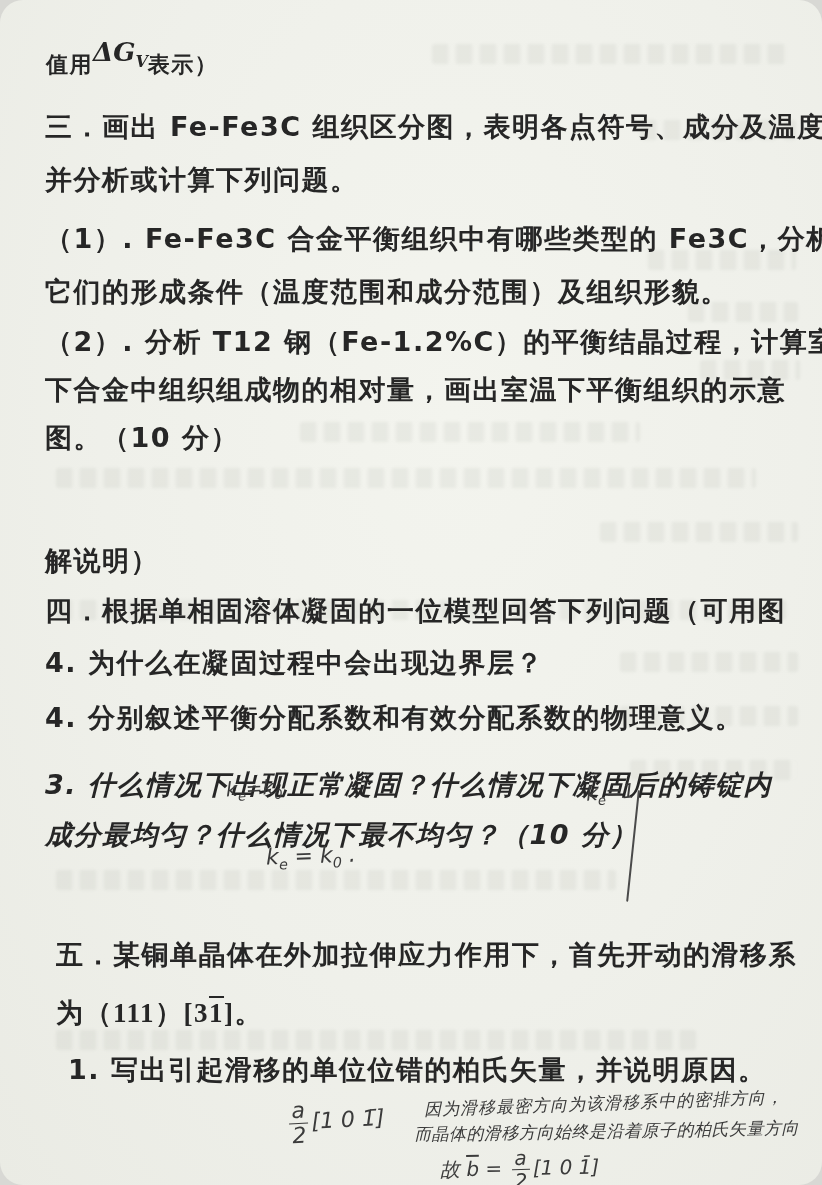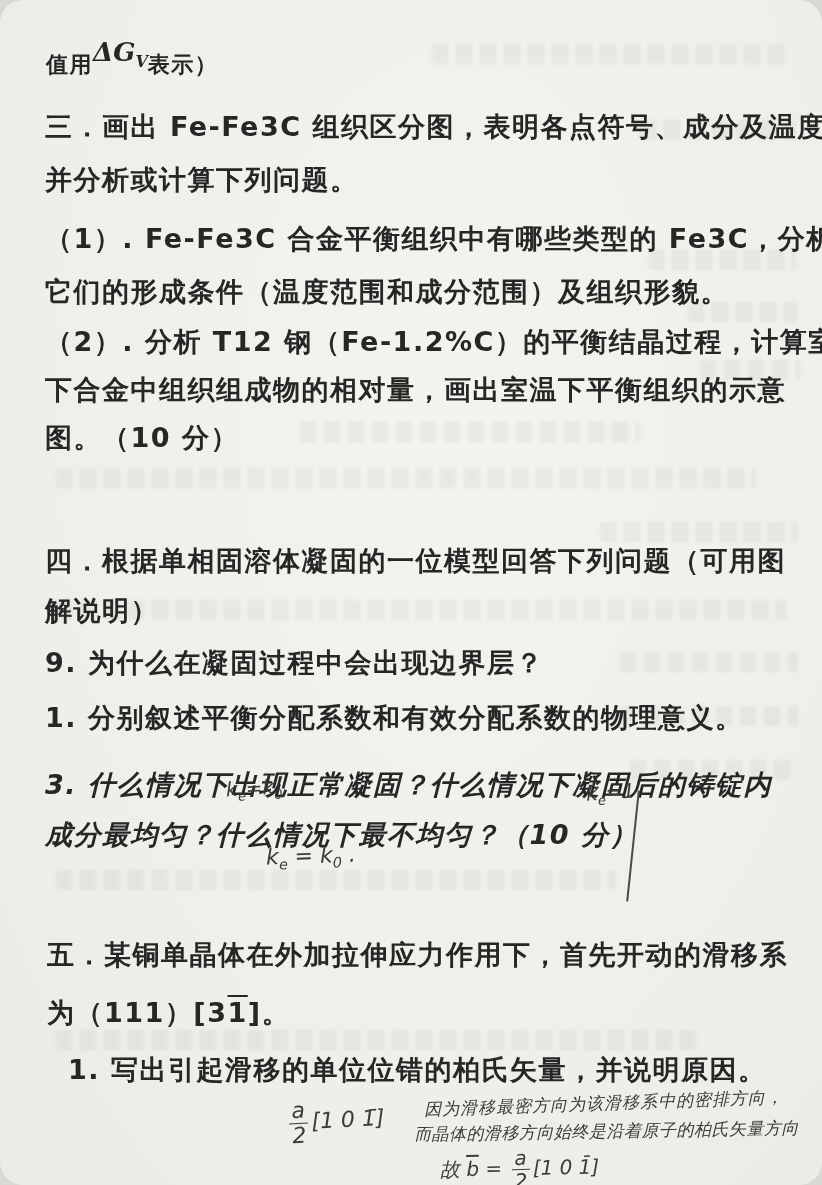--- a/index.html
+++ b/index.html
@@ -96,47 +96,47 @@
     <div class="line">它们的形成条件（温度范围和成分范围）及组织形貌。</div>
   </div>
 
   <div class="print lh48" style="left:45px;top:318px;">
     <div class="line">（2）. 分析 T12 钢（Fe-1.2%C）的平衡结晶过程，计算室温</div>
     <div class="line">下合金中组织组成物的相对量，画出室温下平衡组织的示意</div>
     <div class="line">图。（10 分）</div>
   </div>
 
   <div class="print lh50" style="left:45px;top:536px;">
+    <div class="line">解说明）</div>
     <div class="line">四．根据单相固溶体凝固的一位模型回答下列问题（可用图</div>
-    <div class="line">解说明）</div>
   </div>
 
   <div class="print" style="left:45px;top:645px;">
-    <div class="line">9. 为什么在凝固过程中会出现边界层？</div>
+    <div class="line">4. 为什么在凝固过程中会出现边界层？</div>
   </div>
   <div class="print" style="left:45px;top:700px;">
-    <div class="line">1. 分别叙述平衡分配系数和有效分配系数的物理意义。</div>
+    <div class="line">4. 分别叙述平衡分配系数和有效分配系数的物理意义。</div>
   </div>
   <div class="print lh50" style="left:45px;top:760px;font-style:italic;">
     <div class="line">3. 什么情况下出现正常凝固？什么情况下凝固后的铸锭内</div>
     <div class="line">成分最均匀？什么情况下最不均匀？（10 分）</div>
   </div>
 
   <div class="hw" style="left:226px;top:776px;font-size:20px;transform:rotate(-3deg);">
     <span>k</span><sub>e</sub><span>=</span><span>k</span><sub>0</sub>
   </div>
   <div class="hw" style="left:586px;top:780px;font-size:20px;transform:rotate(-4deg);">
     <span>k</span><sub>e</sub><span>=</span><span>1</span>
   </div>
   <div class="stroke" style="left:632px;top:790px;height:112px;transform:rotate(6deg);"></div>
   <div class="hw" style="left:266px;top:843px;font-size:22px;transform:rotate(-2deg);">
     <span>k</span><sub>e</sub><span> = </span><span>k</span><sub>0</sub><span> .</span>
   </div>
 
-  <div class="print lh58" style="left:47px;top:926px;">
+  <div class="print lh58" style="left:56px;top:926px;font-family:Liberation Serif, serif;">
     <div class="line">五．某铜单晶体在外加拉伸应力作用下，首先开动的滑移系</div>
     <div class="line"><span>为（111）[3</span><span class="overbar">1</span><span>]。</span></div>
   </div>
 
   <div class="print" style="left:45px;top:1052px;margin-left:23px;">
     <div class="line">1. 写出引起滑移的单位位错的柏氏矢量，并说明原因。</div>
   </div>
 
   <div class="hw" style="left:286px;top:1098px;font-size:22px;transform:rotate(-3deg);">
     <span class="frac"><span class="num">a</span><span class="den">2</span></span><span>[1 0 1̄]</span>

